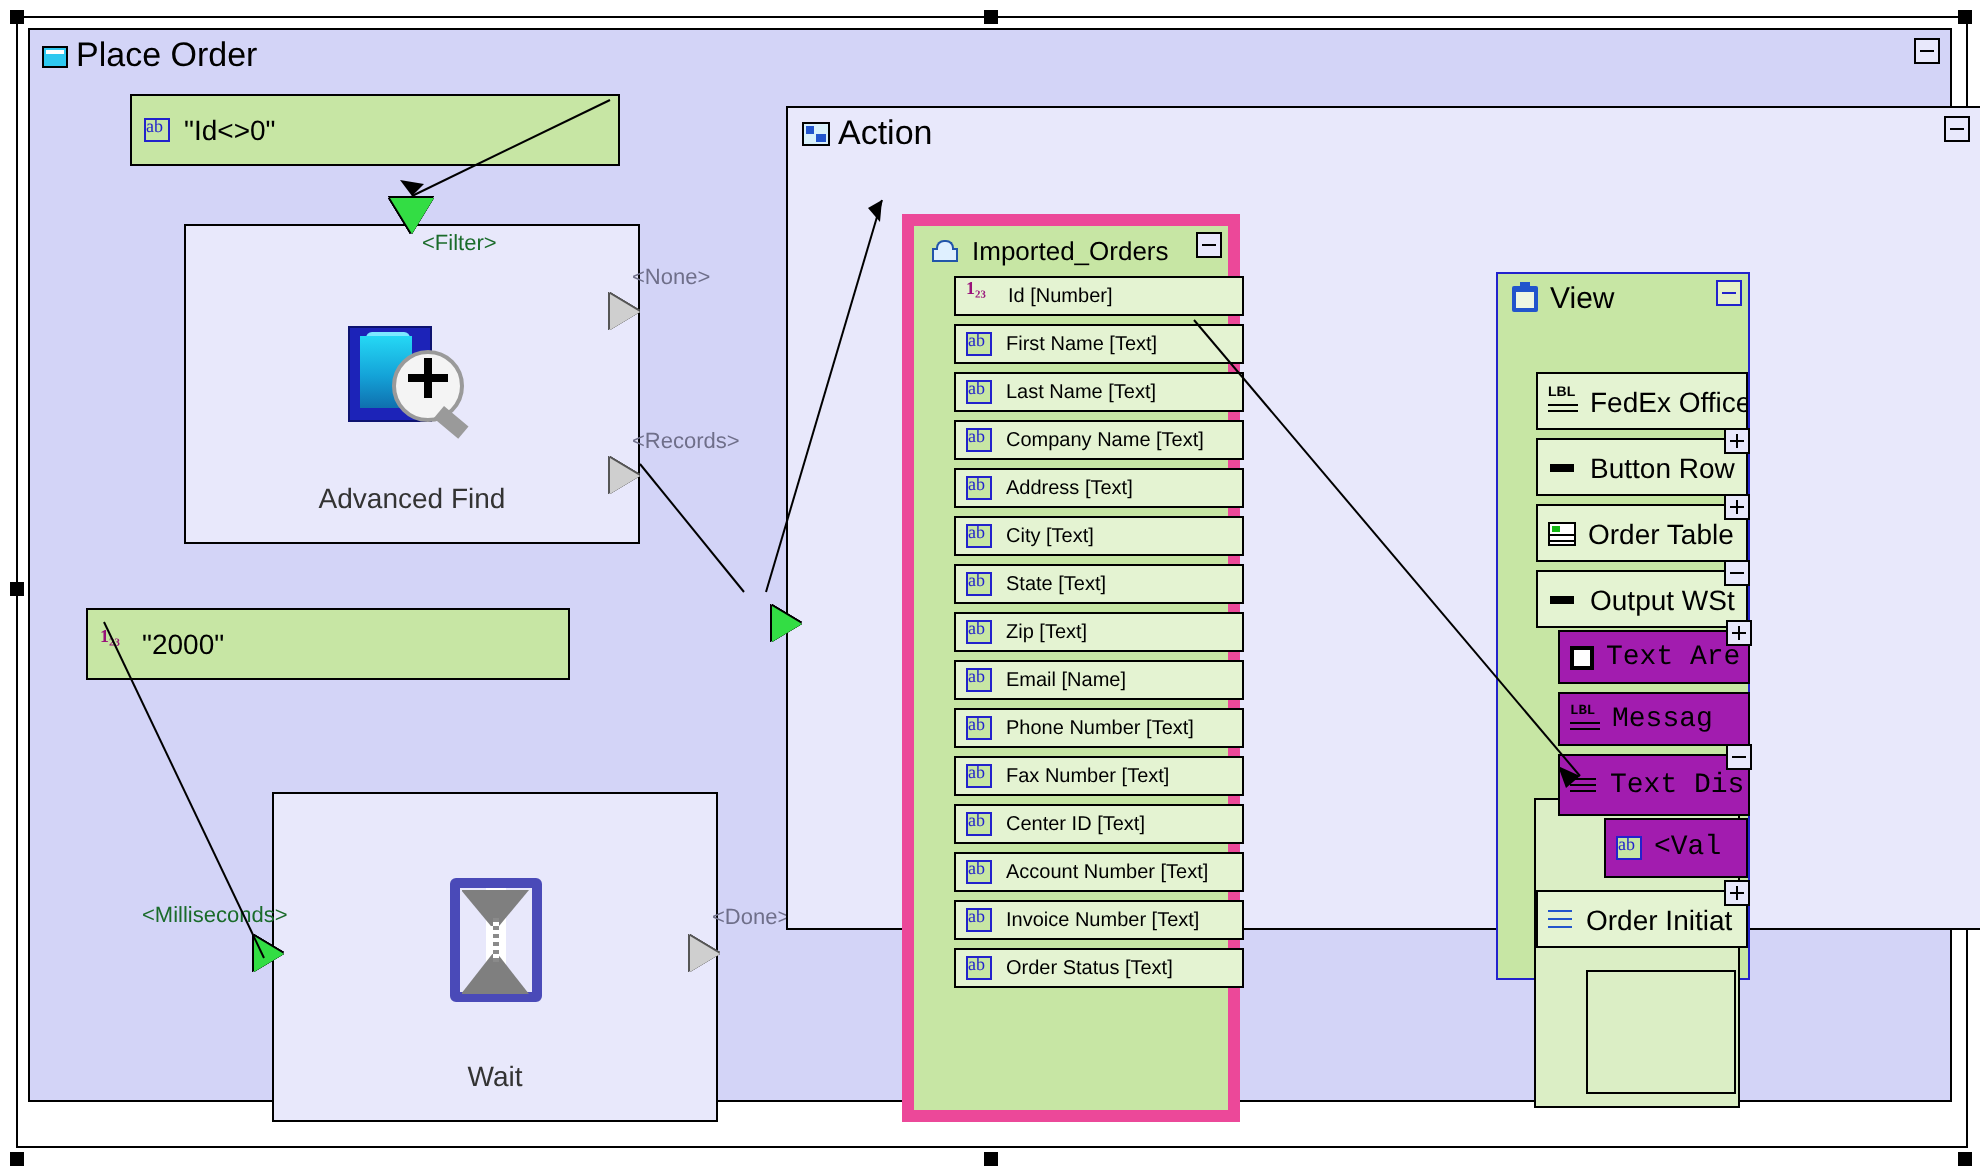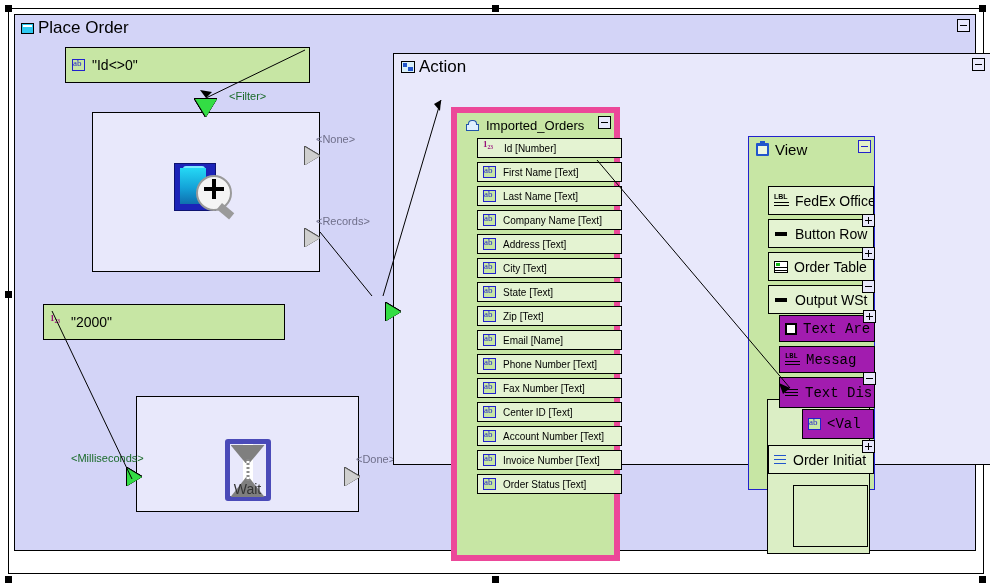--- a/index.html
+++ b/index.html
@@ -322,37 +322,38 @@
     </div>
 
     <div class="op-node" style="left:77px;top:97px;width:228px;height:160px;">
       <div class="op-icon icon-advfind">
         <div class="af-book"></div>
         <div class="af-glass"></div>
         <div class="af-handle"></div>
         <div class="af-plus"></div>
         <div class="af-plus2"></div>
       </div>
+      <div class="op-label">Advanced Find</div>
     </div>
 
     <div class="port-down-green" style="position:absolute;left:180px;top:84px;"></div>
-    <div class="port-label" style="left:196px;top:75px;margin-left:18px;">&lt;Filter&gt;</div>
+    <div class="port-label" style="left:196px;top:101px;">&lt;Filter&gt;</div>
 
     <div class="port port-out" style="left:290px;top:132px;"></div>
     <div class="port-label grey" style="left:301px;top:118px;">&lt;None&gt;</div>
 
     <div class="port port-out" style="left:290px;top:214px;"></div>
     <div class="port-label grey" style="left:301px;top:200px;">&lt;Records&gt;</div>
 
     <div class="expr" style="left:28px;top:289px;width:242px;height:36px;">
       <span class="ico-num"></span>
       <span>"2000"</span>
     </div>
 
-    <div class="op-node" style="left:121px;top:381px;width:223px;height:116px;">
+    <div class="op-node" style="left:121px;top:381px;width:223px;height:165px;">
       <div class="op-icon icon-wait">
         <div class="hg-frame"></div>
         <div class="hg-neck"></div>
         <div class="hg-top"></div>
         <div class="hg-bot"></div>
         <div class="hg-sand"></div>
       </div>
       <div class="op-label">Wait</div>
     </div>
     <div class="port port-in-green" style="left:112px;top:453px;"></div>

